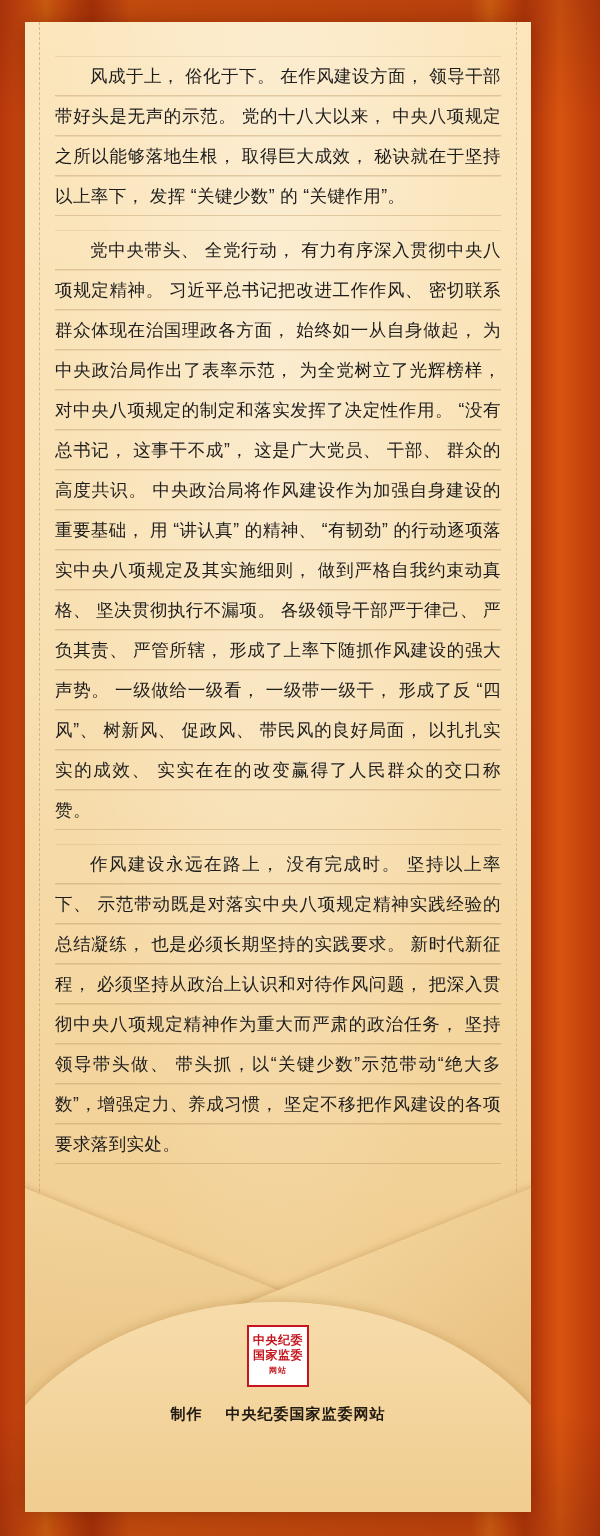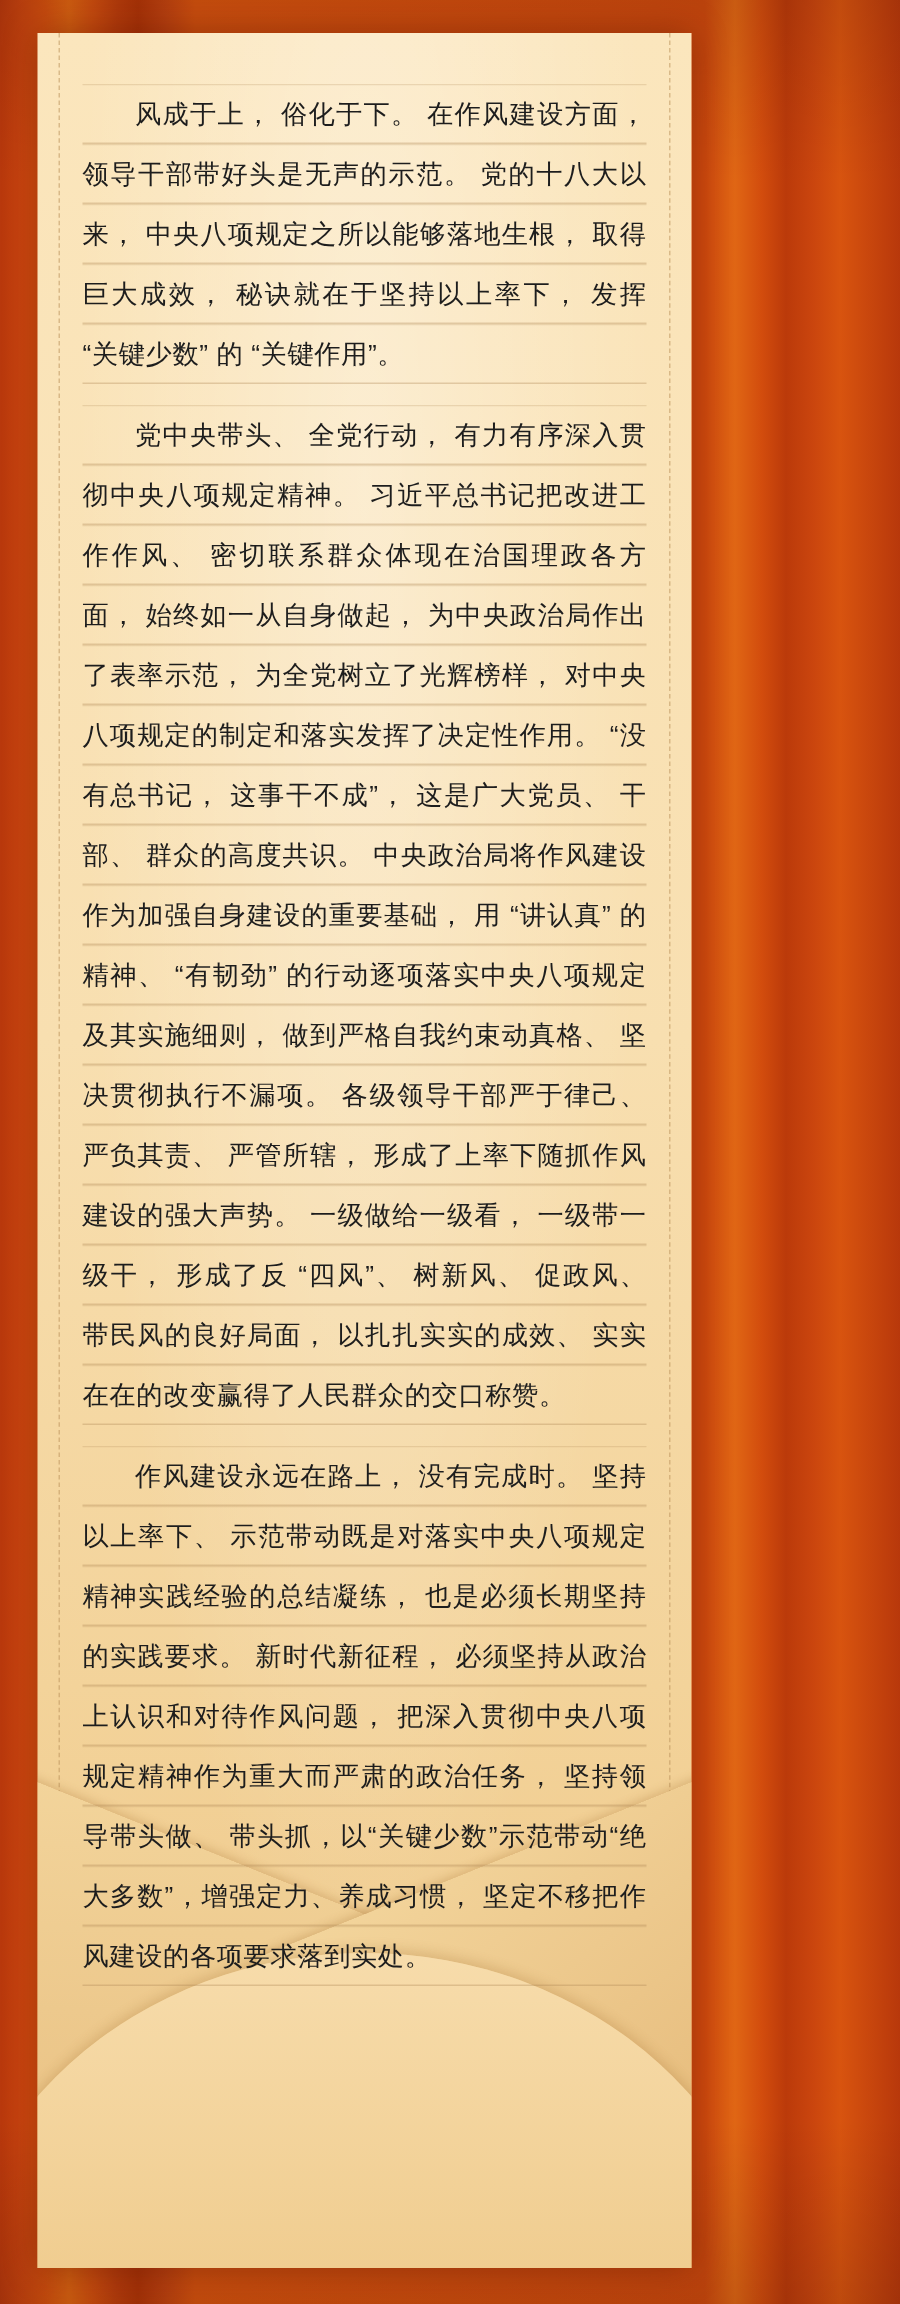--- a/index.html
+++ b/index.html
@@ -28,21 +28,21 @@
     inset: 0;
     background:
       linear-gradient(180deg, rgba(0,0,0,0.10) 0%, rgba(0,0,0,0) 8%, rgba(0,0,0,0) 92%, rgba(0,0,0,0.12) 100%);
   }
 
   
   .envelope {
     position: absolute;
     left: 25px;
     top: 22px;
-    width: 436px;
+    width: 506px;
     height: 1490px;
     background: linear-gradient(180deg, #fbe6bd 0%, #f8dfb0 45%, #f3d39a 74%, #edc483 100%);
     box-shadow: 0 0 22px rgba(90,20,0,0.45);
     overflow: hidden;
   }
 
   
   .envelope::after {
     content: "";
     position: absolute;
@@ -180,14 +180,25 @@
     <p class="para">党中央带头、 全党行动， 有力有序深入贯彻中央八项规定精神。 习近平总书记把改进工作作风、 密切联系群众体现在治国理政各方面， 始终如一从自身做起， 为中央政治局作出了表率示范， 为全党树立了光辉榜样， 对中央八项规定的制定和落实发挥了决定性作用。 “没有总书记， 这事干不成”， 这是广大党员、 干部、 群众的高度共识。 中央政治局将作风建设作为加强自身建设的重要基础， 用 “讲认真” 的精神、 “有韧劲” 的行动逐项落实中央八项规定及其实施细则， 做到严格自我约束动真格、 坚决贯彻执行不漏项。 各级领导干部严于律己、 严负其责、 严管所辖， 形成了上率下随抓作风建设的强大声势。 一级做给一级看， 一级带一级干， 形成了反 “四风”、 树新风、 促政风、 带民风的良好局面， 以扎扎实实的成效、 实实在在的改变赢得了人民群众的交口称赞。</p>
     <p class="para">作风建设永远在路上， 没有完成时。 坚持以上率下、 示范带动既是对落实中央八项规定精神实践经验的总结凝练， 也是必须长期坚持的实践要求。 新时代新征程， 必须坚持从政治上认识和对待作风问题， 把深入贯彻中央八项规定精神作为重大而严肃的政治任务， 坚持领导带头做、 带头抓，以“关键少数”示范带动“绝大多数”，增强定力、养成习惯， 坚定不移把作风建设的各项要求落到实处。</p>
   </div>
 
   <div class="flap-wrap">
     <div class="fold-left"></div>
     <div class="fold-right"></div>
     <div class="flap-bottom"></div>
   </div>
 
+  <div class="seal-area">
+    <div class="seal">
+      <div>中央纪委</div>
+      <div>国家监委</div>
+      <div class="sm">网站</div>
+    </div>
+    <div class="credit">
+      <span class="label">制作</span>
+      <span>中央纪委国家监委网站</span>
+    </div>
+  </div>
 
 </div>
 
 </body></html>

